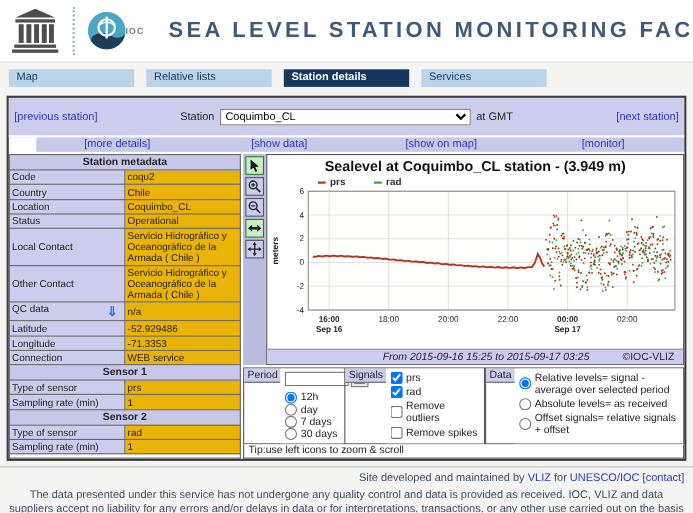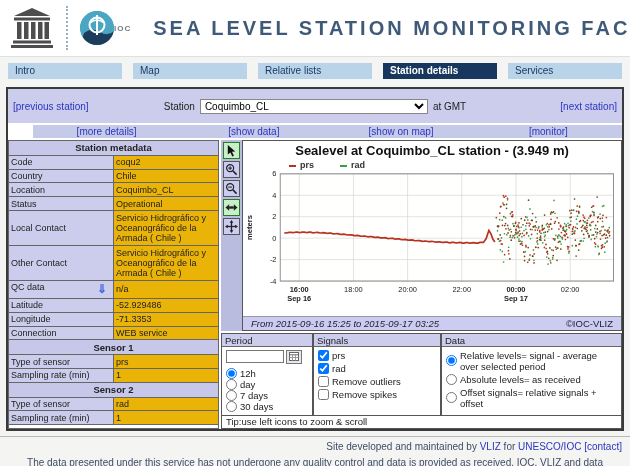--- a/index.html
+++ b/index.html
@@ -57,27 +57,27 @@
   .tool-col { width:21px; background:#b9bcdf; display:flex; flex-direction:column; align-items:center; padding-top:2px; gap:2px; }
   .tool-btn { width:17px; height:17px; border:1px solid #555; background:#ccccf0;
     display:flex; align-items:center; justify-content:center; cursor:pointer; padding:0; }
   .tool-btn.active { background:#c8efc8; border-color:#2a7a2a; }
   .chart-panel { flex:1; border:1px solid #555; background:#fff; display:flex; flex-direction:column; }
   .chart-title { text-align:center; font-size:13px; font-weight:bold; padding:2px 0 1px 0; color:#111; }
   .legend { display:flex; gap:26px; font-size:9px; font-weight:bold; padding:1px 0 0 46px; color:#333; }
   .legend .key { display:inline-block; width:7px; height:2px; margin-right:4px; vertical-align:middle; }
   .chart-svg-wrap { flex:1; }
   .chart-strip { background:#ccccf2; font-size:9.5px; color:#223; display:flex; padding:1px 8px;
-    justify-content:space-between; gap:30px; border-top:1px solid #999; }
+    justify-content:flex-end; gap:30px; border-top:1px solid #999; }
   .chart-strip .range { font-style:italic; }
   .chart-strip .credit { font-style:normal; }
 
   
   .controls-row { display:flex; border-top:2px solid #fff; font-size:9.5px; }
-  .ctrl-col { border:1px solid #555; display:flex; flex-direction:column; }
+  .ctrl-col { border:1px solid #555; display:flex; }
   .ctrl-col.period { width:92px; }
   .ctrl-col.signals { width:128px; }
   .ctrl-col.data { flex:1; }
   .ctrl-head { background:#ccccec; border-bottom:1px solid #666; padding:0 3px; height:13px; line-height:13px; color:#222; }
   .ctrl-body { padding:3px 4px; display:flex; flex-direction:column; gap:2px; background:#fff; flex:1; }
   .ctrl-body label { display:flex; align-items:center; gap:3px; cursor:pointer; }
   .ctrl-body input[type=radio], .ctrl-body input[type=checkbox] { width:11px; height:11px; margin:0; }
   .date-row { display:flex; gap:2px; align-items:center; margin-bottom:2px; }
   .date-input { width:58px; height:13px; border:1px solid #777; font-size:9px; }
   .cal-btn { width:16px; height:14px; border:1px solid #777; background:#e7e7ef; padding:0; cursor:pointer;
@@ -119,21 +119,20 @@
         </svg>
       </div>
       <span class="ioc-label">IOC</span>
     </div>
   </div>
   <div class="site-title">SEA LEVEL STATION MONITORING FACILITY</div>
 </div>
 
 <div class="nav">
   <div class="tabs">
-      <div class="tab">Intro</div>
       <div class="tab">Map</div>
       <div class="tab">Relative lists</div>
       <div class="tab active">Station details</div>
       <div class="tab">Services</div>
     </div>
 </div>
 
 <div class="main-box">
 
   <div class="station-bar">

